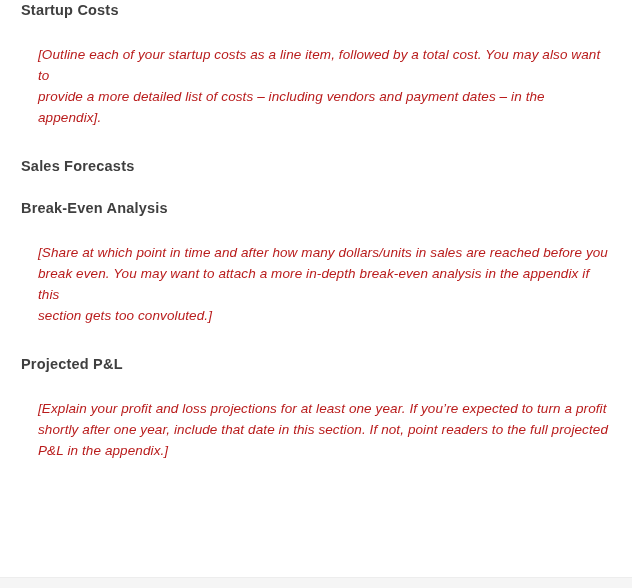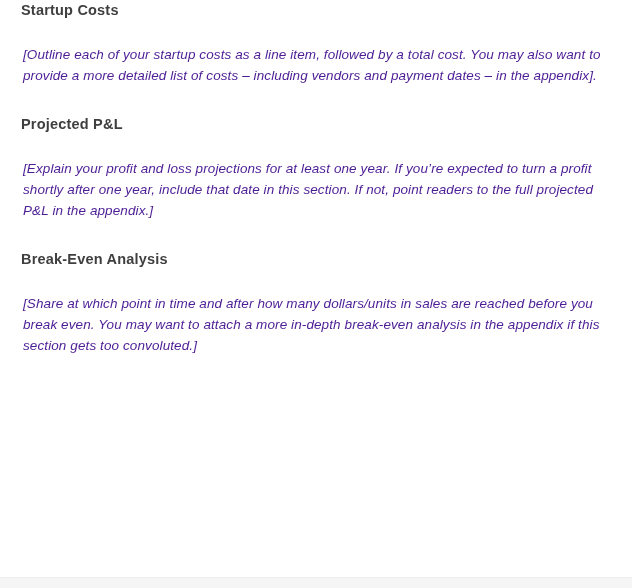--- a/index.html
+++ b/index.html
@@ -23,24 +23,24 @@
     line-height: 16px;
     font-weight: 600;
     letter-spacing: 0.2px;
     color: #3f3f3f;
     margin: 0 0 26px 0;
   }
   .section-body {
     font-size: 13.5px;
     line-height: 21px;
     font-style: italic;
-    color: #4c1d95;
+    color: #b91c1c;
     letter-spacing: 0.1px;
     white-space: pre-line;
-    margin: 0 0 30px 2px;
+    margin: 0 0 30px 17px;
   }
   .page-bottom-edge {
     position: absolute;
     left: 0;
     top: 577px;
     width: 632px;
     height: 11px;
     background: #f5f5f5;
     border-top: 1px solid #ededed;
   }
@@ -51,33 +51,34 @@
 <div class="page">
   <div class="content">
 
     <div>
       <h2 class="section-heading">Startup Costs</h2>
       <p class="section-body">[Outline each of your startup costs as a line item, followed by a total cost. You may also want to
 provide a more detailed list of costs – including vendors and payment dates – in the appendix].</p>
     </div>
 
     <div>
+      <h2 class="section-heading">Sales Forecasts</h2>
+    </div>
+
+    <div>
+      <h2 class="section-heading">Break-Even Analysis</h2>
+      <p class="section-body">[Share at which point in time and after how many dollars/units in sales are reached before you
+break even. You may want to attach a more in-depth break-even analysis in the appendix if this
+section gets too convoluted.]</p>
     </div>
 
     <div>
       <h2 class="section-heading">Projected P&amp;L</h2>
       <p class="section-body">[Explain your profit and loss projections for at least one year. If you’re expected to turn a profit
 shortly after one year, include that date in this section. If not, point readers to the full projected
 P&amp;L in the appendix.]</p>
     </div>
 
-    <div>
-      <h2 class="section-heading">Break-Even Analysis</h2>
-      <p class="section-body">[Share at which point in time and after how many dollars/units in sales are reached before you
-break even. You may want to attach a more in-depth break-even analysis in the appendix if this
-section gets too convoluted.]</p>
-    </div>
-
 
   </div>
 
   <div class="page-bottom-edge"></div>
 </div>
 
 </body></html>

